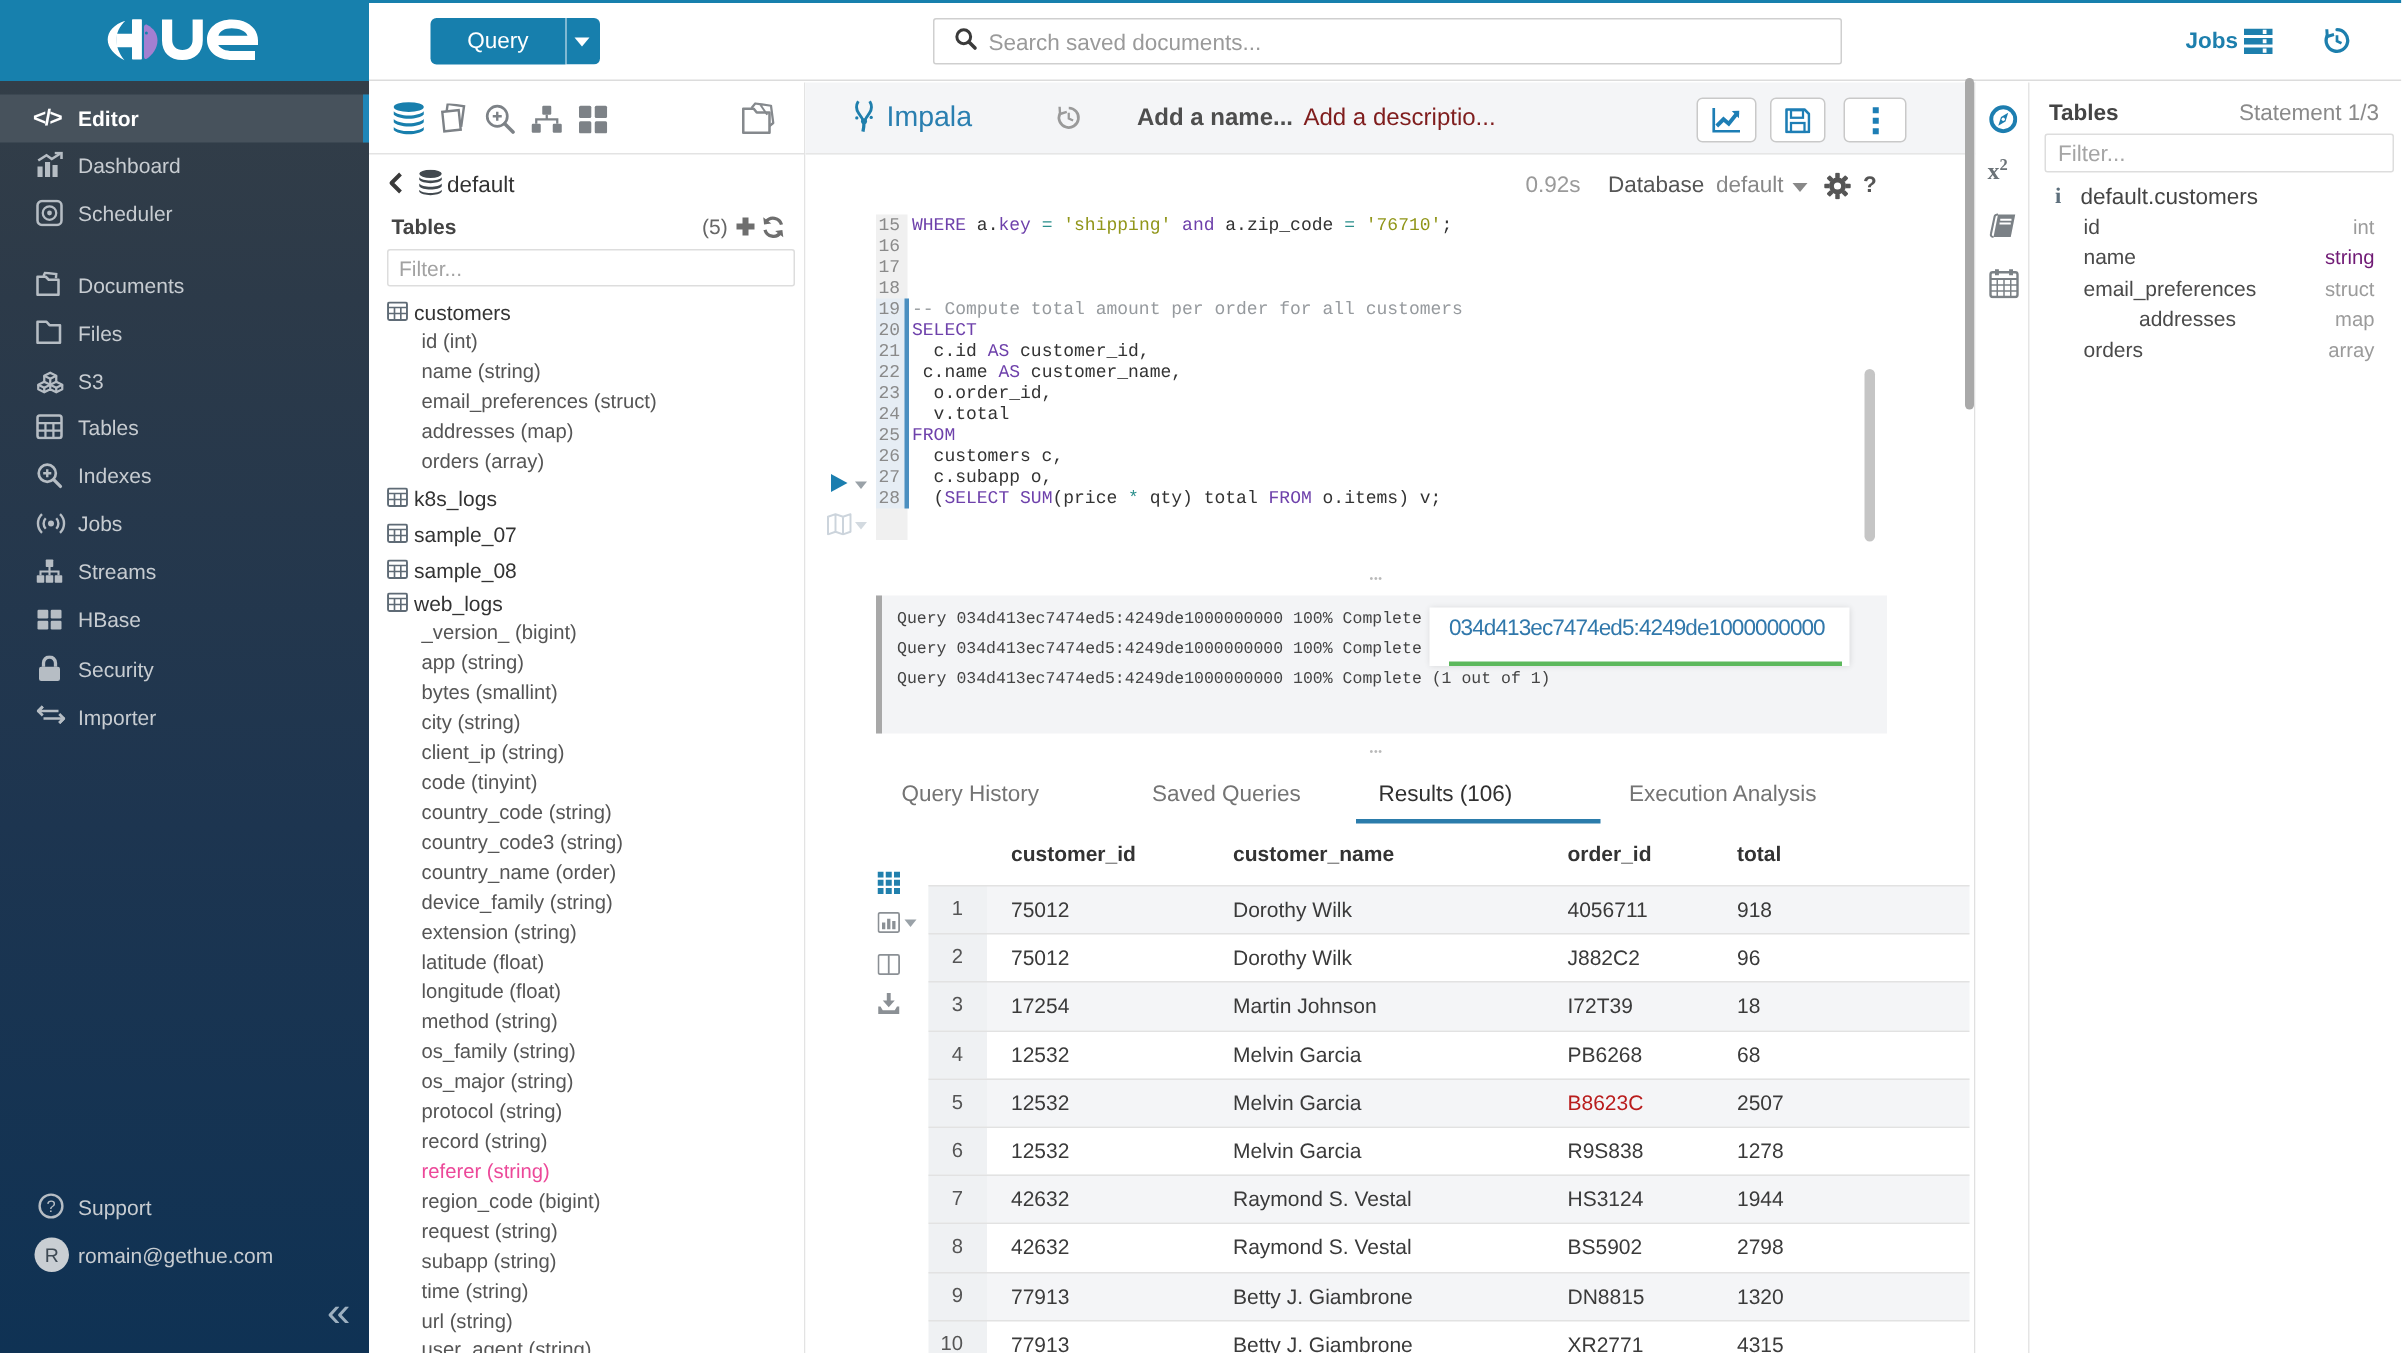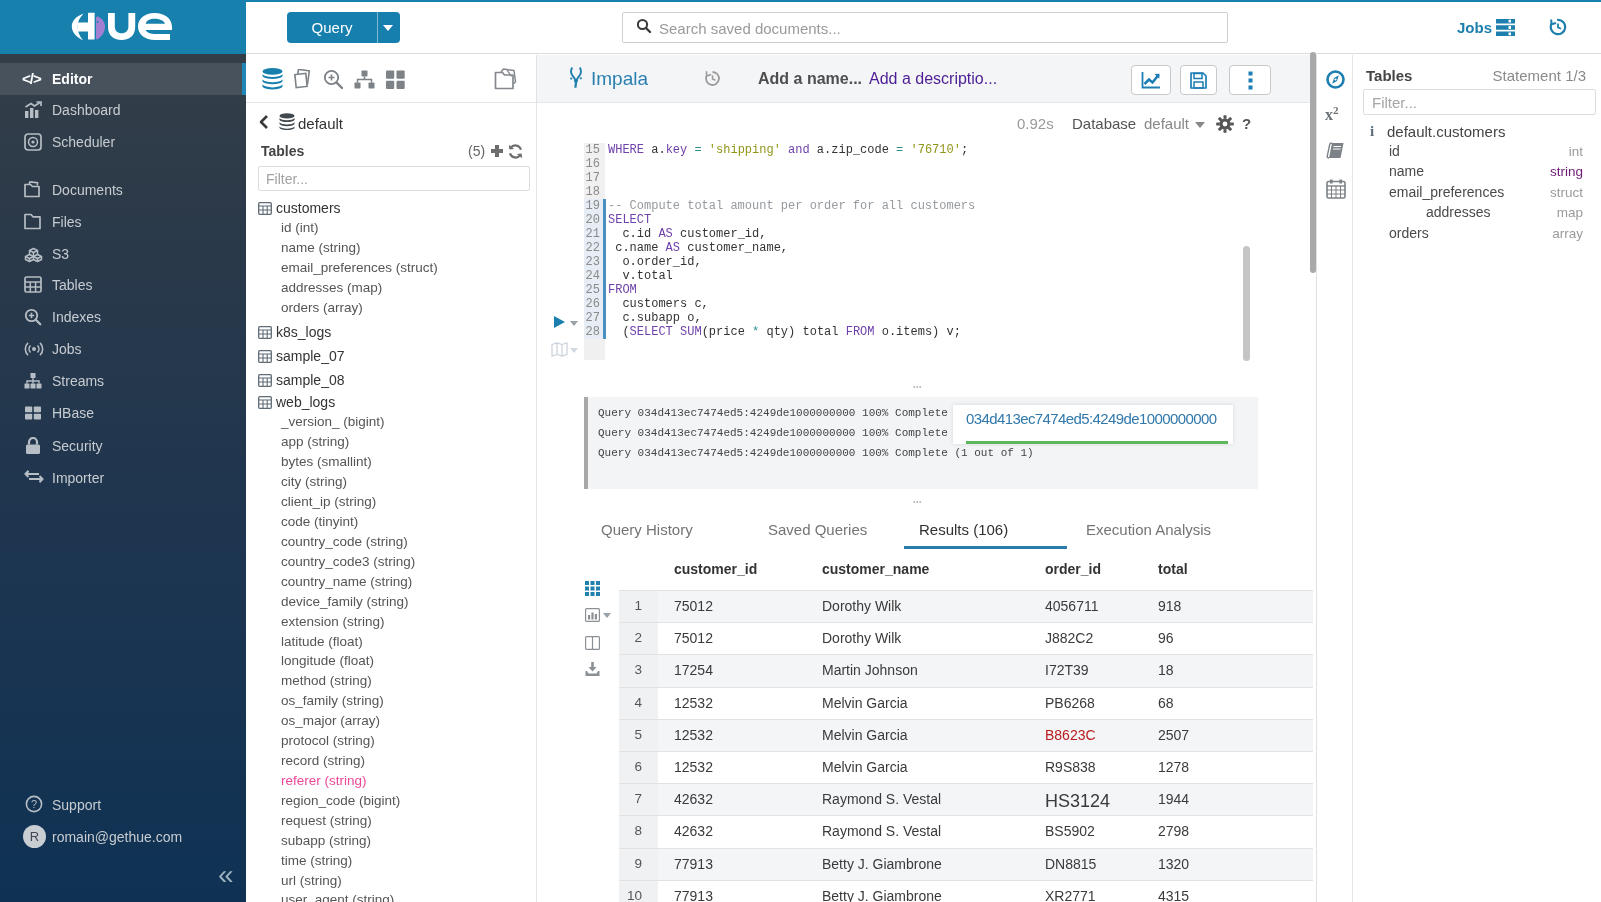--- a/index.html
+++ b/index.html
@@ -300,28 +300,28 @@
           </svg></div>
     <div class="abs" style="left:30px;top:339px;color:#333;font-size:14px;">web_logs</div>
     <div class="abs" style="left:35px;top:359px;color:#555;font-size:13.5px;">_version_ (bigint)</div>
     <div class="abs" style="left:35px;top:379px;color:#555;font-size:13.5px;">app (string)</div>
     <div class="abs" style="left:35px;top:399px;color:#555;font-size:13.5px;">bytes (smallint)</div>
     <div class="abs" style="left:35px;top:419px;color:#555;font-size:13.5px;">city (string)</div>
     <div class="abs" style="left:35px;top:439px;color:#555;font-size:13.5px;">client_ip (string)</div>
     <div class="abs" style="left:35px;top:459px;color:#555;font-size:13.5px;">code (tinyint)</div>
     <div class="abs" style="left:35px;top:479px;color:#555;font-size:13.5px;">country_code (string)</div>
     <div class="abs" style="left:35px;top:499px;color:#555;font-size:13.5px;">country_code3 (string)</div>
-    <div class="abs" style="left:35px;top:519px;color:#555;font-size:13.5px;">country_name (string)</div>
+    <div class="abs" style="left:35px;top:519px;color:#555;font-size:13.5px;">country_name (order)</div>
     <div class="abs" style="left:35px;top:539px;color:#555;font-size:13.5px;">device_family (string)</div>
     <div class="abs" style="left:35px;top:559px;color:#555;font-size:13.5px;">extension (string)</div>
     <div class="abs" style="left:35px;top:579px;color:#555;font-size:13.5px;">latitude (float)</div>
     <div class="abs" style="left:35px;top:598px;color:#555;font-size:13.5px;">longitude (float)</div>
     <div class="abs" style="left:35px;top:618px;color:#555;font-size:13.5px;">method (string)</div>
     <div class="abs" style="left:35px;top:638px;color:#555;font-size:13.5px;">os_family (string)</div>
-    <div class="abs" style="left:35px;top:658px;color:#555;font-size:13.5px;">os_major (array)</div>
+    <div class="abs" style="left:35px;top:658px;color:#555;font-size:13.5px;">os_major (string)</div>
     <div class="abs" style="left:35px;top:678px;color:#555;font-size:13.5px;">protocol (string)</div>
     <div class="abs" style="left:35px;top:698px;color:#555;font-size:13.5px;">record (string)</div>
     <div class="abs" style="left:35px;top:718px;color:#ec4899;font-size:13.5px;">referer (string)</div>
     <div class="abs" style="left:35px;top:738px;color:#555;font-size:13.5px;">region_code (bigint)</div>
     <div class="abs" style="left:35px;top:758px;color:#555;font-size:13.5px;">request (string)</div>
     <div class="abs" style="left:35px;top:778px;color:#555;font-size:13.5px;">subapp (string)</div>
     <div class="abs" style="left:35px;top:798px;color:#555;font-size:13.5px;">time (string)</div>
     <div class="abs" style="left:35px;top:818px;color:#555;font-size:13.5px;">url (string)</div>
     <div class="abs" style="left:35px;top:837px;color:#555;font-size:13.5px;">user_agent (string)</div>
     </div>
@@ -343,21 +343,21 @@
       </div>
       <div class="abs" style="left:54px;top:13px;color:#2a7fb0;font-size:19px;text-align:center;">Impala</div>
       <div class="abs" style="left:167px;top:15px;width:17px;height:17px;">
         <svg width="17" height="17" viewBox="0 0 17 17">
             <path d="M 8.5 2 A 6.5 6.5 0 1 1 2.6 5.7" fill="none" stroke="#9a9a9a" stroke-width="1.8"></path>
             <path d="M 2.4 1.2 L 2.7 6 L 7.2 4.6" fill="none" stroke="#9a9a9a" stroke-width="1.6" stroke-linejoin="round"></path>
             <path d="M 8.5 5.2 L 8.5 9 L 11.4 10.3" fill="none" stroke="#9a9a9a" stroke-width="1.5"></path>
           </svg>
       </div>
       <div class="abs" style="left:221px;top:15px;color:#4e4e4e;font-size:16px;font-weight:bold;">Add a name...</div>
-      <div class="abs" style="left:332px;top:15px;color:#4c1d95;font-size:16px;">Add a descriptio...</div>
+      <div class="abs" style="left:332px;top:15px;color:#7f1d1d;font-size:16px;">Add a descriptio...</div>
       <div class="abs" style="left:594px;top:10px;width:40px;height:30px;background:#fff;border:1px solid #c9c9c9;border-radius:4px;">
         <svg width="20" height="18" viewBox="0 0 20 18" style="position:absolute;left:9px;top:5px;">
             <path d="M 1.5 1 L 1.5 16.5 L 19 16.5" fill="none" stroke="#1d7eb5" stroke-width="1.8"></path>
             <path d="M 3.5 13 L 8 8.5 L 11.5 11.5 L 17.5 4" fill="none" stroke="#1d7eb5" stroke-width="2.6"></path>
             <path d="M 13.5 3 L 18.5 2.8 L 18.3 7.8" fill="#1d7eb5"></path>
           </svg>
       </div>
       <div class="abs" style="left:643px;top:10px;width:37px;height:30px;background:#fff;border:1px solid #c9c9c9;border-radius:4px;">
         <svg width="17" height="17" viewBox="0 0 17 17" style="position:absolute;left:9px;top:6px;">
             <path d="M 1 1 L 13 1 L 16 4 L 16 16 L 1 16 Z" fill="none" stroke="#1d7eb5" stroke-width="1.7" stroke-linejoin="round"></path>
@@ -507,21 +507,21 @@
     <div class="abs" style="left:137px;top:704.0px;color:#3a3a3a;font-size:14px;">12532</div>
     <div class="abs" style="left:285px;top:704.0px;color:#3a3a3a;font-size:14px;">Melvin Garcia</div>
     <div class="abs" style="left:508px;top:704.0px;color:#3a3a3a;font-size:14px;">R9S838</div>
     <div class="abs" style="left:621px;top:704.0px;color:#3a3a3a;font-size:14px;">1278</div>
     <div class="abs" style="left:82px;top:728.2px;width:694px;height:32.2px;background:#f4f5f7;"></div>
     <div class="abs" style="left:82px;top:728.2px;width:39px;height:32.2px;background:#eff1f3;"></div>
     <div class="abs" style="left:82px;top:728.2px;width:694px;height:1px;background:#e2e2e2;"></div>
     <div class="abs" style="left:82px;top:736.2px;width:23px;text-align:right;color:#555;font-size:13.5px;">7</div>
     <div class="abs" style="left:137px;top:736.2px;color:#3a3a3a;font-size:14px;">42632</div>
     <div class="abs" style="left:285px;top:736.2px;color:#3a3a3a;font-size:14px;">Raymond S. Vestal</div>
-    <div class="abs" style="left:508px;top:736.2px;color:#3a3a3a;font-size:18px;">HS3124</div>
+    <div class="abs" style="left:508px;top:736.2px;color:#3a3a3a;font-size:14px;">HS3124</div>
     <div class="abs" style="left:621px;top:736.2px;color:#3a3a3a;font-size:14px;">1944</div>
     <div class="abs" style="left:82px;top:760.4px;width:39px;height:32.2px;background:#eff1f3;"></div>
     <div class="abs" style="left:82px;top:760.4px;width:694px;height:1px;background:#e2e2e2;"></div>
     <div class="abs" style="left:82px;top:768.4px;width:23px;text-align:right;color:#555;font-size:13.5px;">8</div>
     <div class="abs" style="left:137px;top:768.4px;color:#3a3a3a;font-size:14px;">42632</div>
     <div class="abs" style="left:285px;top:768.4px;color:#3a3a3a;font-size:14px;">Raymond S. Vestal</div>
     <div class="abs" style="left:508px;top:768.4px;color:#3a3a3a;font-size:14px;">BS5902</div>
     <div class="abs" style="left:621px;top:768.4px;color:#3a3a3a;font-size:14px;">2798</div>
     <div class="abs" style="left:82px;top:792.6px;width:694px;height:32.2px;background:#f4f5f7;"></div>
     <div class="abs" style="left:82px;top:792.6px;width:39px;height:32.2px;background:#eff1f3;"></div>

